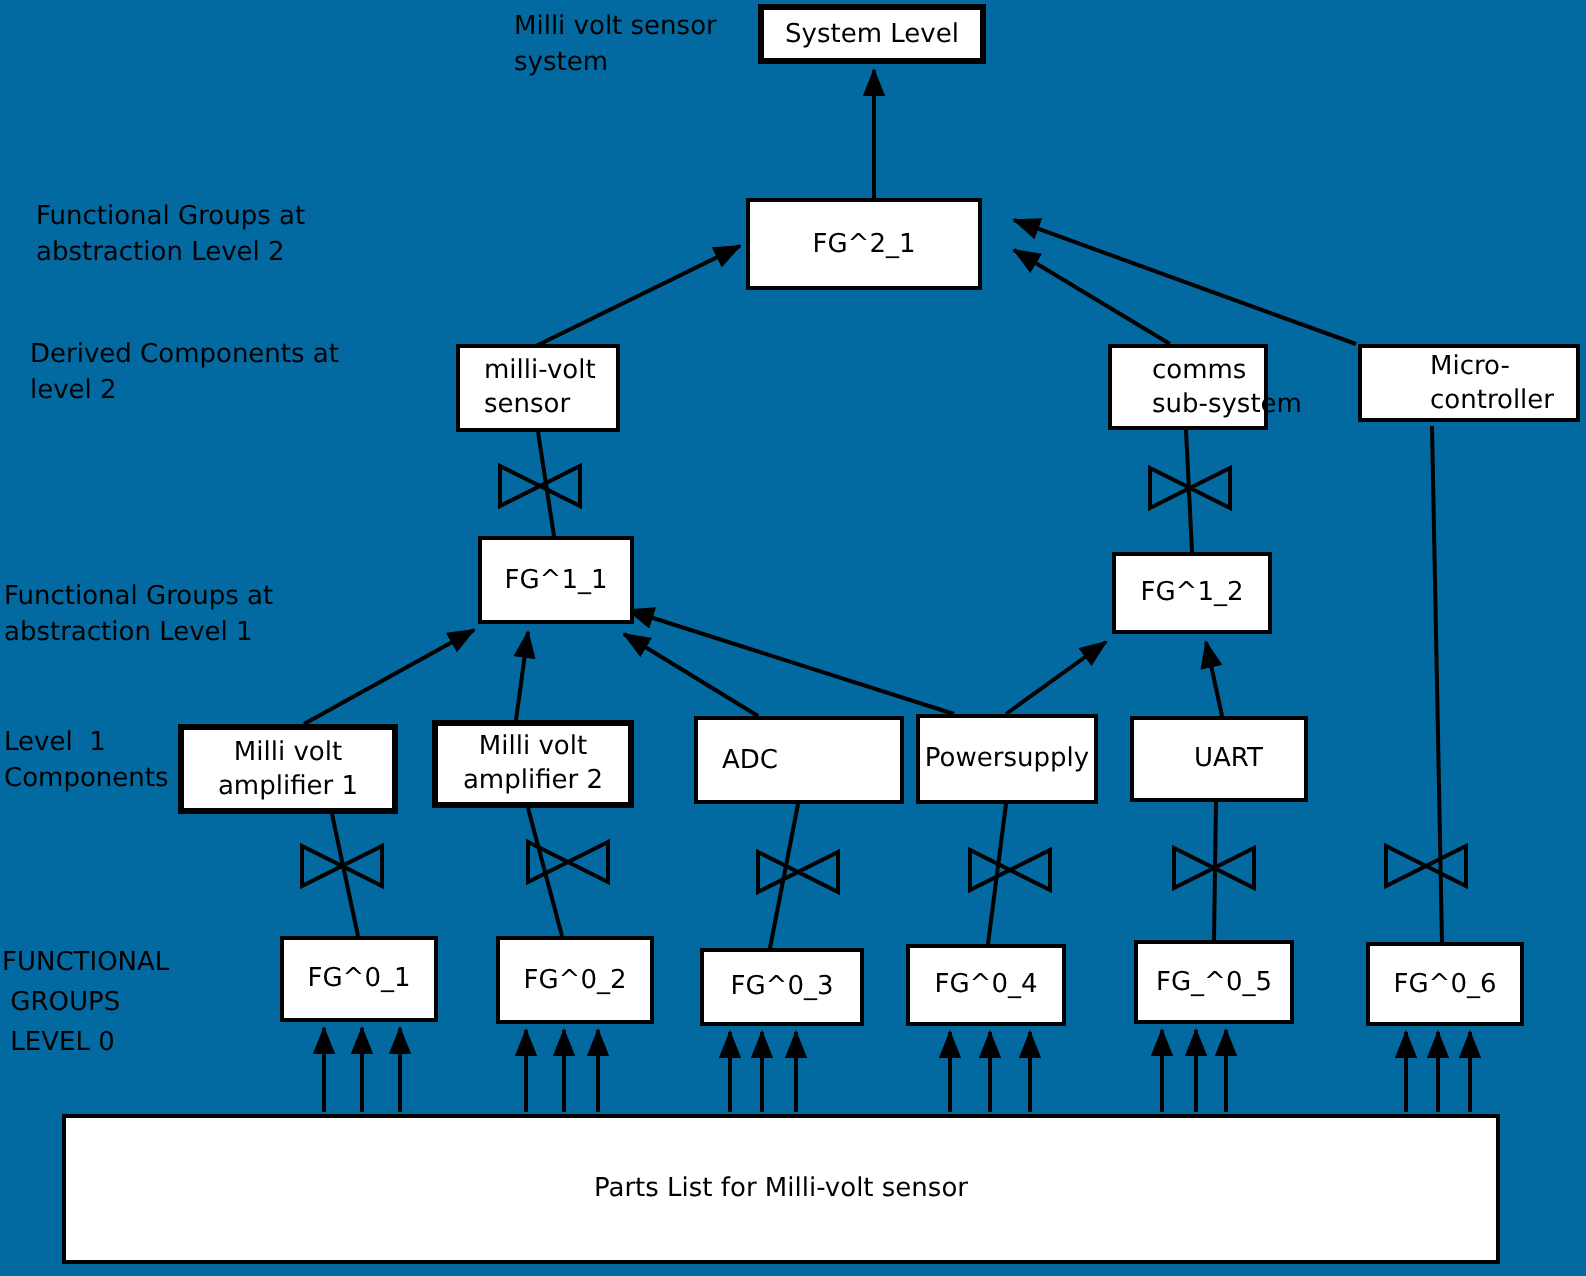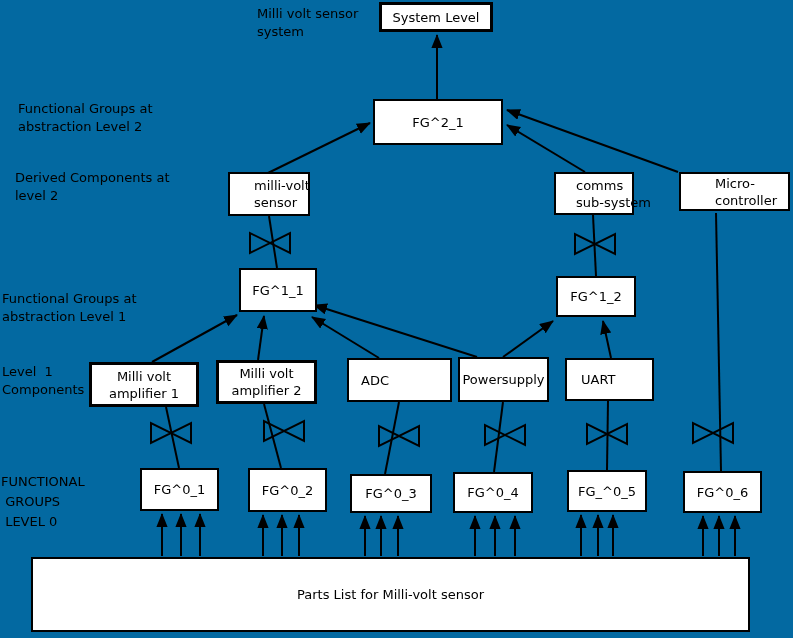--- a/index.html
+++ b/index.html
@@ -110,39 +110,39 @@
 level 2</div>
   <div class="lbl" style="left:2px; top:290px;">Functional Groups at
 abstraction Level 1</div>
   <div class="lbl" style="left:2px; top:363px;">Level  1
 Components</div>
   <div class="lbl caps" style="left:1px; top:472px;">FUNCTIONAL
  GROUPS
  LEVEL 0</div>
 
   <div class="node thick" style="left:379px; top:2px; width:114px; height:30px;">System Level</div>
-  <div class="node" style="left:373px; top:99px; width:130px; height:46px;">FG^2_1</div>
+  <div class="node" style="left:373px; top:99px; width:118px; height:46px;">FG^2_1</div>
 
-  <div class="node left" style="left:228px; top:172px; width:82px; height:44px; padding-left:24px;">milli-volt
+  <div class="node left" style="left:228px; top:172px; width:82px; height:44px; padding-left:12px;">milli-volt
 sensor</div>
   <div class="node left" style="left:554px; top:172px; width:80px; height:43px; padding-left:20px;">comms
 sub-system</div>
   <div class="node left" style="left:679px; top:172px; width:111px; height:39px; padding-left:34px;">Micro-
 controller</div>
 
   <div class="node" style="left:239px; top:268px; width:78px; height:44px;">FG^1_1</div>
   <div class="node" style="left:556px; top:276px; width:80px; height:41px;">FG^1_2</div>
 
   <div class="node thick" style="left:89px; top:362px; width:110px; height:45px;">Milli volt
 amplifier 1</div>
   <div class="node thick" style="left:216px; top:360px; width:101px; height:44px;">Milli volt
 amplifier 2</div>
   <div class="node left" style="left:347px; top:358px; width:105px; height:44px; padding-left:12px;">ADC</div>
   <div class="node" style="left:458px; top:357px; width:91px; height:45px;">Powersupply</div>
-  <div class="node left" style="left:565px; top:358px; width:89px; height:43px; padding-left:14px;">UART</div>
+  <div class="node left" style="left:565px; top:358px; width:89px; height:43px; padding-left:30px;">UART</div>
 
   <div class="node" style="left:140px; top:468px; width:79px; height:43px;">FG^0_1</div>
   <div class="node" style="left:248px; top:468px; width:79px; height:44px;">FG^0_2</div>
   <div class="node" style="left:350px; top:474px; width:82px; height:39px;">FG^0_3</div>
   <div class="node" style="left:453px; top:472px; width:80px; height:41px;">FG^0_4</div>
   <div class="node" style="left:567px; top:470px; width:80px; height:42px;">FG_^0_5</div>
   <div class="node" style="left:683px; top:471px; width:79px; height:42px;">FG^0_6</div>
 
   <div class="node" style="left:31px; top:557px; width:719px; height:75px;">Parts List for Milli-volt sensor</div>
 

